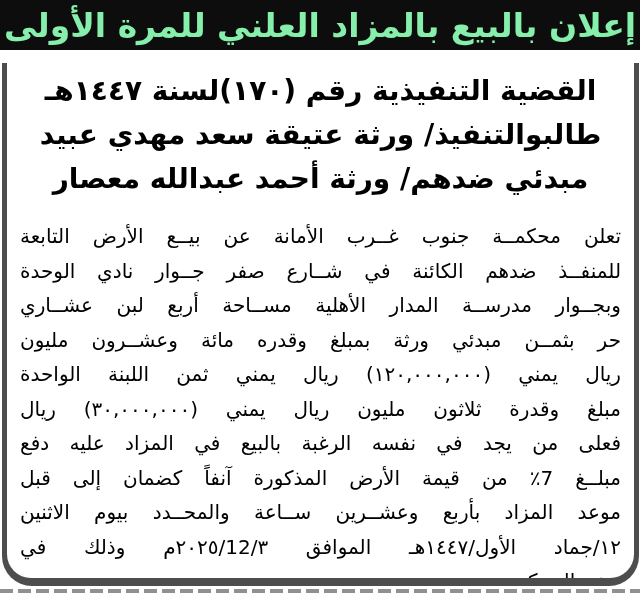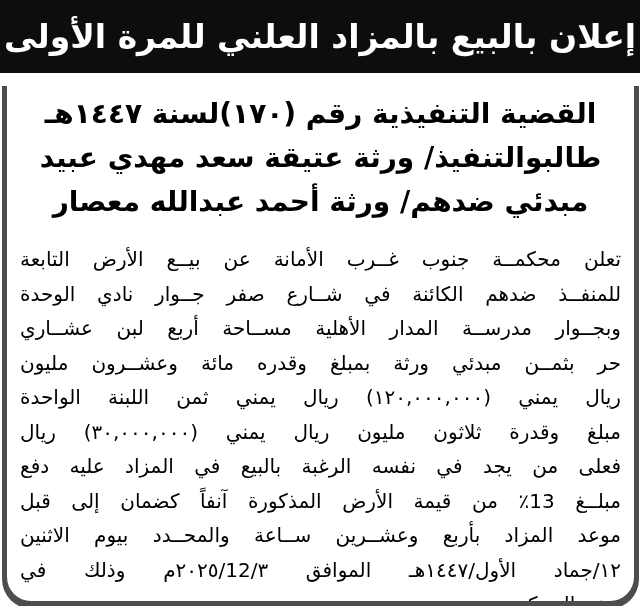--- a/index.html
+++ b/index.html
@@ -12,23 +12,23 @@
     font-family: "DejaVu Sans", sans-serif;
   }
   .ad {
     width: 640px;
     height: 606px;
     direction: rtl;
     position: relative;
   }
   .banner {
     width: 640px;
-    height: 73px;
+    height: 50px;
     background: #0d0d0d;
-    color: #ffffff;
+    color: #86efac;
     display: flex;
     align-items: center;
     justify-content: center;
     font-weight: bold;
     font-size: 33px;
     letter-spacing: 0px;
   }
   .frame-outer {
     margin: 13px 1px 0 2px;
     height: 523px;
@@ -94,21 +94,21 @@
         </div>
 
       <div class="announcement-body">
           <div class="body-line">تعلن محكمــة جنوب غــرب الأمانة عن بيــع الأرض التابعة</div>
           <div class="body-line">للمنفــذ ضدهم الكائنة في شــارع صفر جــوار نادي الوحدة</div>
           <div class="body-line">وبجــوار مدرســة المدار الأهلية مســاحة أربع لبن عشــاري</div>
           <div class="body-line">حر بثمــن مبدئي ورثة بمبلغ وقدره مائة وعشــرون مليون</div>
           <div class="body-line">ريال يمني (١٢٠,٠٠٠,٠٠٠) ريال يمني ثمن اللبنة الواحدة</div>
           <div class="body-line">مبلغ وقدرة ثلاثون مليون ريال يمني (٣٠,٠٠٠,٠٠٠) ريال</div>
           <div class="body-line">فعلى من يجد في نفسه الرغبة بالبيع في المزاد عليه دفع</div>
-          <div class="body-line">مبلــغ 13٪ من قيمة الأرض المذكورة آنفاً كضمان إلى قبل</div>
+          <div class="body-line">مبلــغ 7٪ من قيمة الأرض المذكورة آنفاً كضمان إلى قبل</div>
           <div class="body-line">موعد المزاد بأربع وعشــرين ســاعة والمحــدد بيوم الاثنين</div>
           <div class="body-line">١٢/جماد الأول/١٤٤٧هـ الموافق ٢٠٢٥/12/٣م وذلك في</div>
           <div class="body-line last">مبنى المحكمة.</div>
         </div>
 
     </div>
   </div>
 
   <div class="dashed-sep"></div>
 

